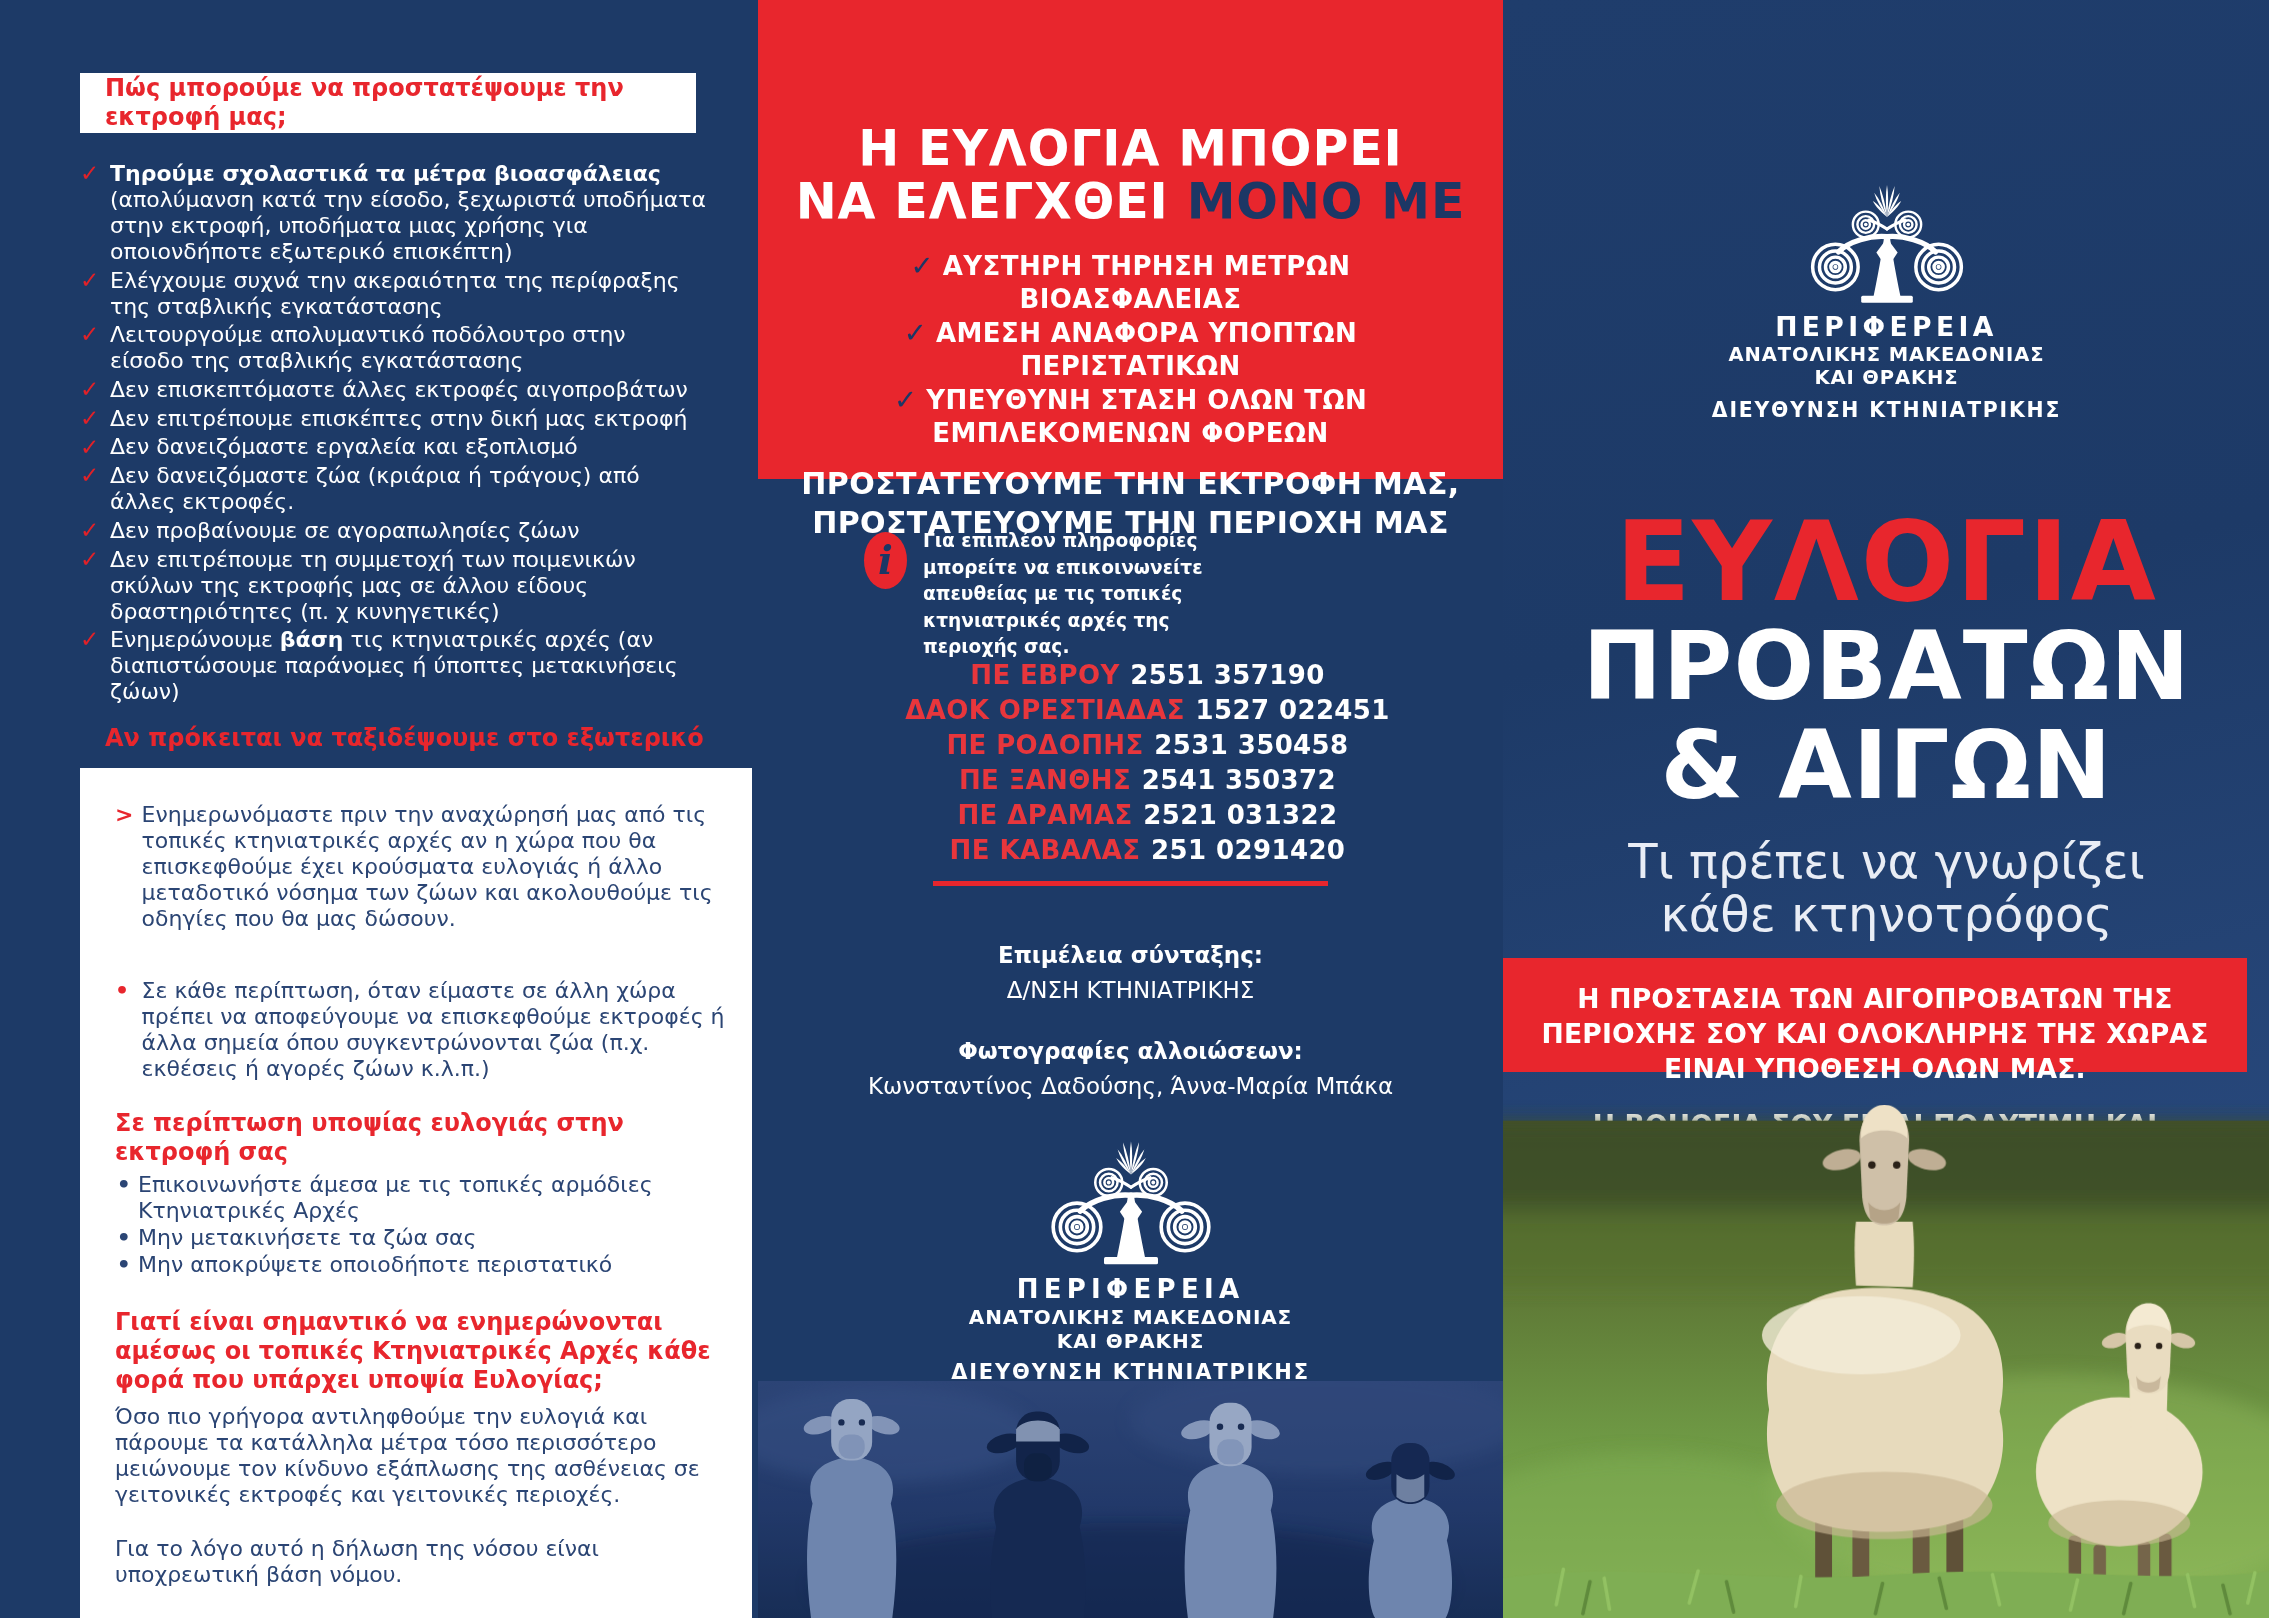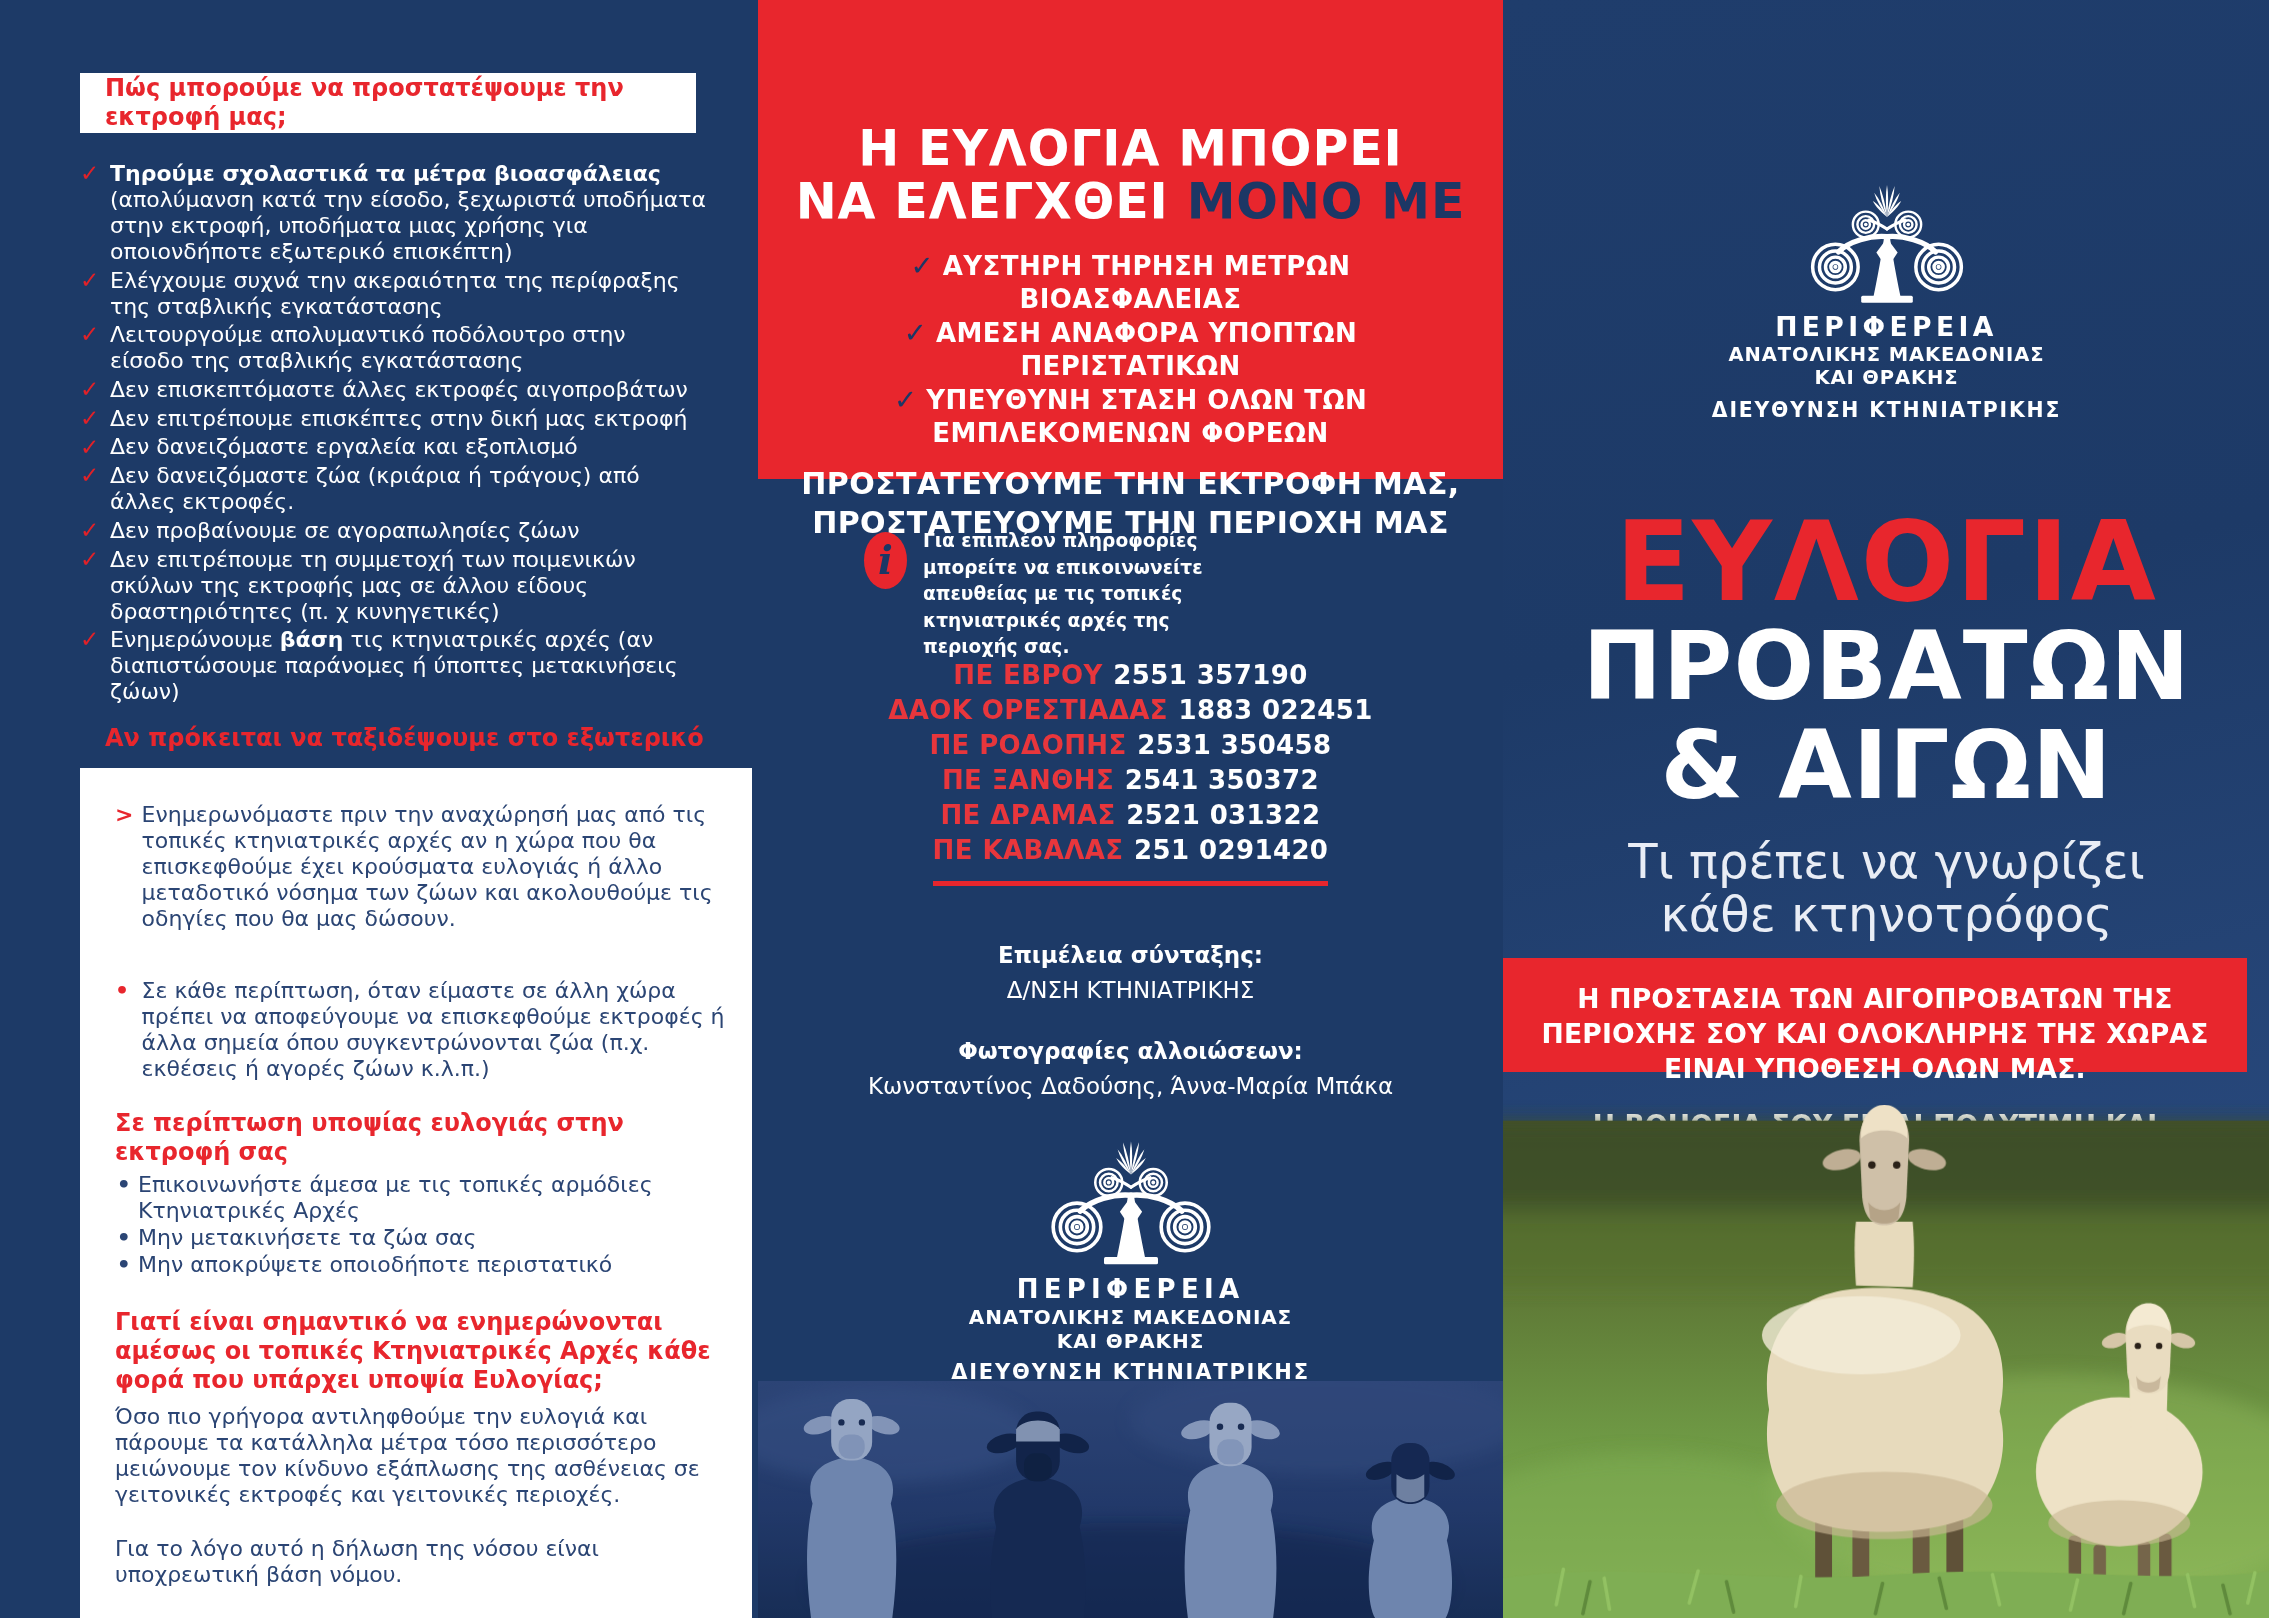--- a/index.html
+++ b/index.html
@@ -67,21 +67,21 @@
   .info-icon{
     position:absolute;left:0;top:3.5px;width:43px;height:57px;background:#e8262d;border-radius:50%;
     display:flex;align-items:center;justify-content:center;
     color:#1c3765;font-family:"DejaVu Serif","Liberation Serif",serif;
     font-style:italic;font-weight:800;font-size:39px;
   }
   .info-text{
     position:absolute;left:59px;top:0;width:310px;margin:0;
     color:#ffffff;font-size:18.6px;line-height:26.6px;font-weight:700;
   }
-  ul.phones{list-style:none;margin:0;padding:0;position:absolute;left:0;top:658px;width:745px;text-align:center;}
+  ul.phones{list-style:none;margin:0;padding:0;position:absolute;left:17px;top:658px;width:745px;text-align:center;}
   ul.phones li{font-size:26px;line-height:35px;font-weight:800;letter-spacing:0.4px;}
   ul.phones .ph-label{color:#e8363c;margin-right:10.6px;}
   ul.phones .ph-num{color:#ffffff;}
   .redline{position:absolute;left:175px;top:881px;width:395px;height:5.3px;background:#e8262d;}
   .credits{position:absolute;left:0;top:938px;width:745px;text-align:center;color:#ffffff;}
   .credits .cr-b{font-size:23px;line-height:35px;font-weight:800;}
   .credits .cr-r{font-size:23px;line-height:34px;font-weight:400;}
   .credits .cr-gap{height:26.6px;}
   .org-logo{position:absolute;width:100%;text-align:center;color:#ffffff;}
   #logo-mid{left:0;top:1138px;}
@@ -227,21 +227,21 @@
 
   <div class="info-row">
     <div class="info-icon">
         <span>i</span>
       </div>
     <p class="info-text">Για επιπλέον πληροφορίες μπορείτε να επικοινωνείτε απευθείας με τις τοπικές κτηνιατρικές αρχές της περιοχής σας.</p>
   </div>
 
   <ul class="phones">
     <li><span class="ph-label">ΠΕ ΕΒΡΟΥ</span><span class="ph-num">2551 357190</span></li>
-    <li><span class="ph-label">ΔΑΟΚ ΟΡΕΣΤΙΑΔΑΣ</span><span class="ph-num">1883 022451</span></li>
+    <li><span class="ph-label">ΔΑΟΚ ΟΡΕΣΤΙΑΔΑΣ</span><span class="ph-num">1527 022451</span></li>
     <li><span class="ph-label">ΠΕ ΡΟΔΟΠΗΣ</span><span class="ph-num">2531 350458</span></li>
     <li><span class="ph-label">ΠΕ ΞΑΝΘΗΣ</span><span class="ph-num">2541 350372</span></li>
     <li><span class="ph-label">ΠΕ ΔΡΑΜΑΣ</span><span class="ph-num">2521 031322</span></li>
     <li><span class="ph-label">ΠΕ ΚΑΒΑΛΑΣ</span><span class="ph-num">251 0291420</span></li>
   </ul>
 
   <div class="redline"></div>
 
   <div class="credits">
     <div class="cr-b">Επιμέλεια σύνταξης:</div>

